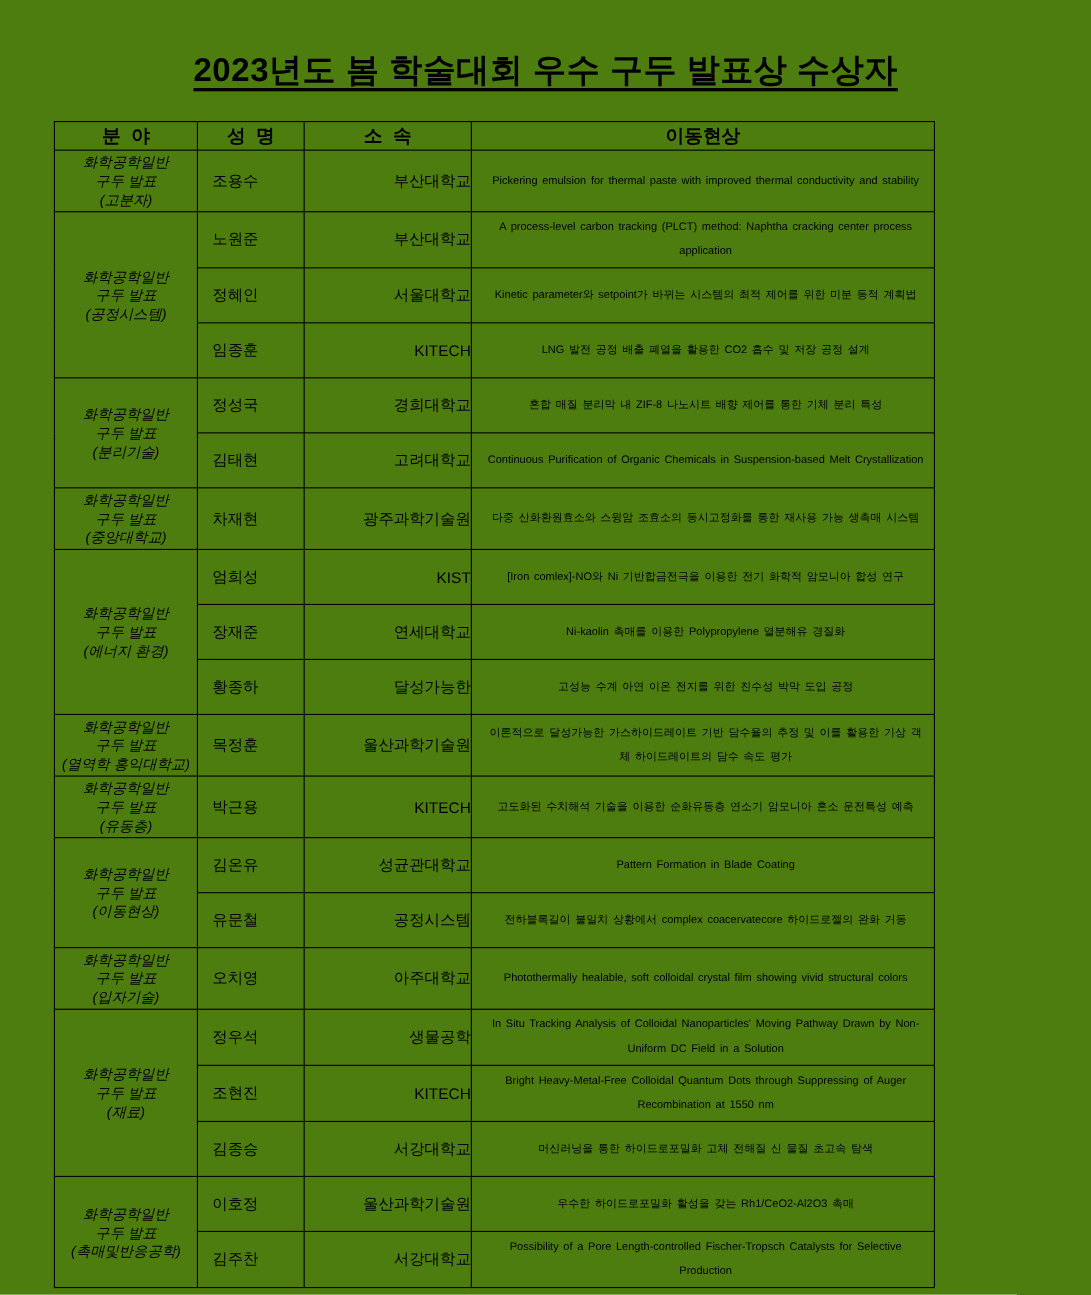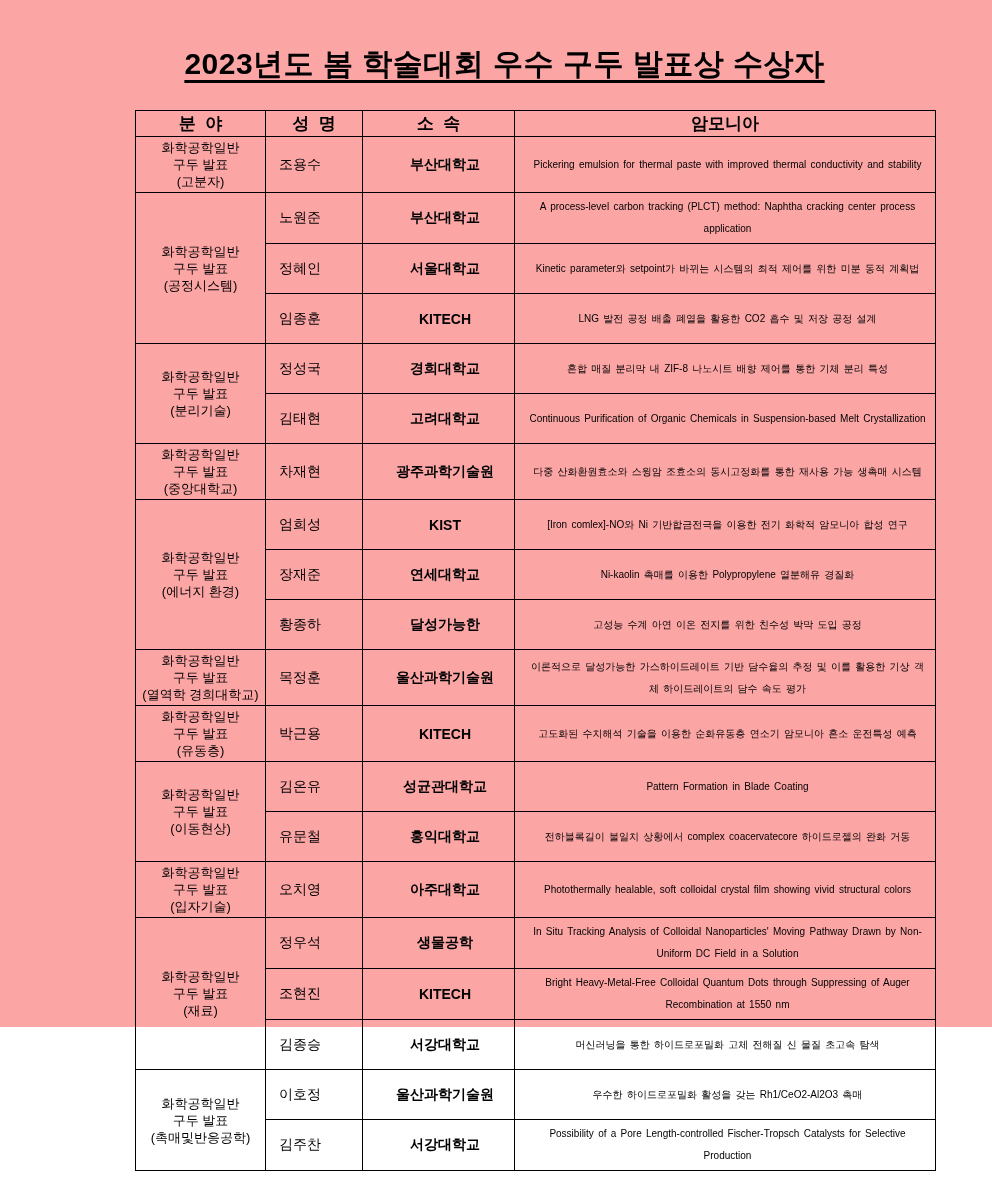--- a/index.html
+++ b/index.html
@@ -4,37 +4,37 @@
 <style>
   * { margin: 0; padding: 0; box-sizing: border-box; }
   html, body { background: #ffffff; }
   body {
     width: 992px;
     height: 1177px;
     font-family: "Liberation Sans", "DejaVu Sans", sans-serif;
     color: #000000;
     position: relative;
   }
-  .page { width: 992px; height: 1027px; background: #fca5a5; padding-left: 17px; }
+  .page { width: 992px; height: 1177px; background: #4d7c0f; }
   .doc-title {
     padding-top: 44px;
     text-align: center;
     font-size: 30px;
     font-weight: bold;
     letter-spacing: 0.5px;
     text-decoration: underline;
     text-decoration-thickness: 2.5px;
     text-underline-offset: 6px;
     color: #000000;
   }
   table.awards-table {
     border-collapse: collapse;
     table-layout: fixed;
     width: 800px;
-    margin-left: 118px;
+    margin-left: 49px;
     margin-top: 25px;
   }
   .awards-table col.c-field { width: 130px; }
   .awards-table col.c-name  { width: 97px; }
   .awards-table col.c-aff   { width: 152px; }
   .awards-table col.c-title { width: 421px; }
   .awards-table th, .awards-table td {
     border: 1.5px solid #000000;
     vertical-align: middle;
   }
@@ -44,33 +44,33 @@
     font-weight: bold;
     text-align: center;
     white-space: pre;
   }
   .awards-table tbody tr { height: 50px; }
   td.field {
     text-align: center;
     font-size: 13px;
     line-height: 17px;
     padding: 2px 1px;
+    font-style: italic;
   }
   td.field .fl { display: block; }
   td.name {
     font-size: 14px;
     text-align: left;
     padding-left: 13px;
     font-family: Liberation Serif, serif;
   }
   td.aff {
     font-size: 14px;
-    text-align: center;
+    text-align: right;
     padding-left: 13px;
-    font-weight: bold;
   }
   td.ptitle {
     font-size: 10px;
     line-height: 22px;
     text-align: center;
     padding: 3px 8px 3px 13px;
     word-spacing: 1.5px;
   }
 </style>
 </head>
@@ -84,21 +84,21 @@
       <col class="c-field">
         <col class="c-name">
         <col class="c-aff">
         <col class="c-title">
     </colgroup>
     <thead>
       <tr>
         <th>분  야</th>
         <th>성  명</th>
         <th>소  속</th>
-        <th>암모니아</th>
+        <th>이동현상</th>
       </tr>
     </thead>
     <tbody>
 
       <tr>
         <td class="field" rowspan="1">
           <span class="fl">화학공학일반</span>
           <span class="fl">구두 발표</span>
           <span class="fl">(고분자)</span>
         </td>
@@ -173,21 +173,21 @@
       <tr>
         <td class="name">황종하</td>
         <td class="aff">달성가능한</td>
         <td class="ptitle">고성능 수계 아연 이온 전지를 위한 친수성 박막 도입 공정</td>
       </tr>
 
       <tr>
         <td class="field" rowspan="1">
           <span class="fl">화학공학일반</span>
           <span class="fl">구두 발표</span>
-          <span class="fl">(열역학 경희대학교)</span>
+          <span class="fl">(열역학 홍익대학교)</span>
         </td>
         <td class="name">목정훈</td>
         <td class="aff">울산과학기술원</td>
         <td class="ptitle">이론적으로 달성가능한 가스하이드레이트 기반 담수율의 추정 및 이를 활용한 기상 객체 하이드레이트의 담수 속도 평가</td>
       </tr>
 
       <tr>
         <td class="field" rowspan="1">
           <span class="fl">화학공학일반</span>
           <span class="fl">구두 발표</span>
@@ -203,21 +203,21 @@
           <span class="fl">화학공학일반</span>
           <span class="fl">구두 발표</span>
           <span class="fl">(이동현상)</span>
         </td>
         <td class="name">김온유</td>
         <td class="aff">성균관대학교</td>
         <td class="ptitle">Pattern Formation in Blade Coating</td>
       </tr>
       <tr>
         <td class="name">유문철</td>
-        <td class="aff">홍익대학교</td>
+        <td class="aff">공정시스템</td>
         <td class="ptitle">전하블록길이 불일치 상황에서 complex coacervatecore 하이드로젤의 완화 거동</td>
       </tr>
 
       <tr>
         <td class="field" rowspan="1">
           <span class="fl">화학공학일반</span>
           <span class="fl">구두 발표</span>
           <span class="fl">(입자기술)</span>
         </td>
         <td class="name">오치영</td>

